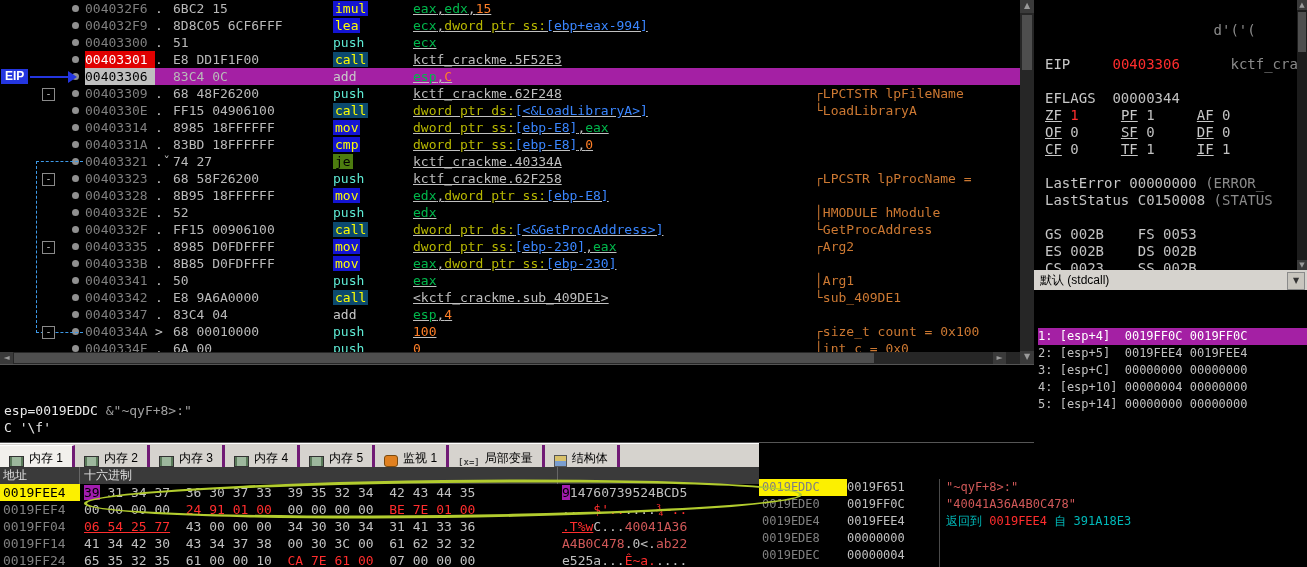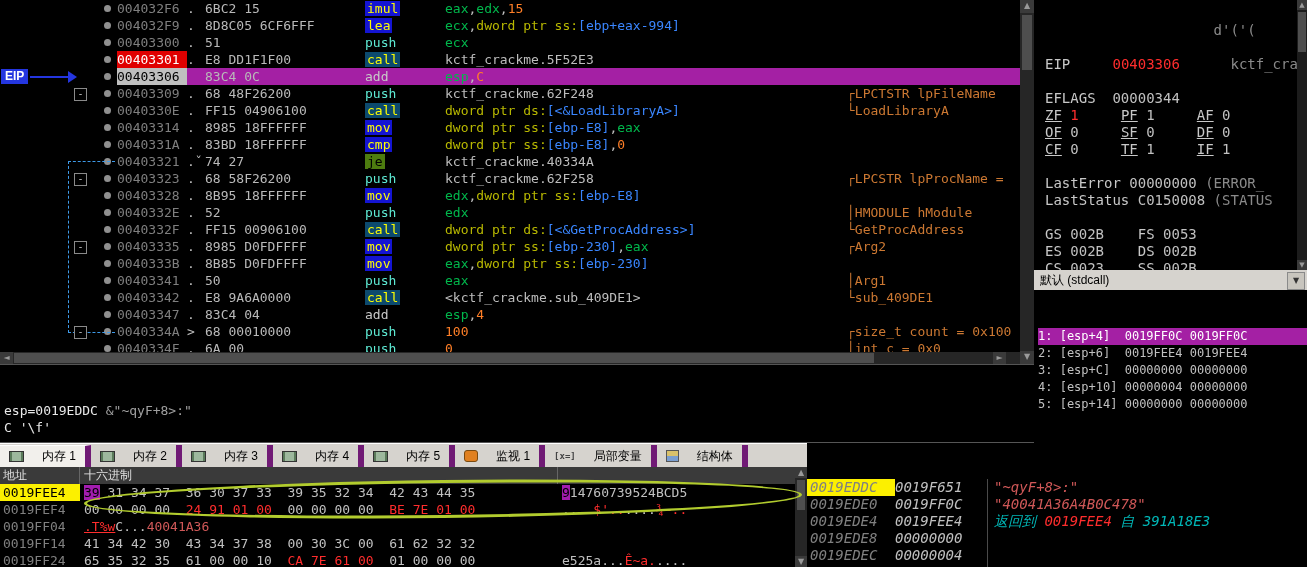--- a/index.html
+++ b/index.html
@@ -12,39 +12,39 @@
   .c-seg{color:#B8B800}.c-num{color:#FF7F27}.c-sym{color:#BDBDBD}
   .c-red{color:#FF2D2D}.c-corange{color:#CC7832}.c-cbr{color:#CC7832}
   .c-lbl{color:#C8C8C8}.c-val{color:#C0C0C0}.c-cmt{color:#8A8A8A}
   .c-cmt2{color:#A0A0A0}.c-w{color:#E8E8E8}
   .c-flag{color:#C8C8C8;text-decoration:underline}
   .c-hlb{background:#a21caf;color:#000}
   .c-redu{color:#FF2D2D;text-decoration:underline}
   .c-str{color:#D05858}.c-ret{color:#00B8B8}
 
   
-  #disasm{left:0;top:0;width:1020px;height:352px;overflow:hidden;font-size:13px;line-height:17px;margin-left:32px;}
+  #disasm{left:0;top:0;width:1020px;height:352px;overflow:hidden;font-size:13px;line-height:17px;}
   .drow{display:flex;height:17px;white-space:pre;}
   .g{width:85px;flex:none;position:relative;}
   .dot{position:absolute;right:6px;top:5px;width:7px;height:7px;border-radius:50%;background:#909090;}
   .rest{display:flex;flex:1;overflow:hidden;}
   .rest.sel{background:#A420A4;}
   .addr{width:70px;flex:none;}
   .a-def{color:#7F7F7F}
   .a-bp{background:#E00000;color:#FFF}
   .a-eip{background:#BFBFBF;color:#000}
   .mark{width:18px;flex:none;color:#BFBFBF;}
   .bytes{width:160px;flex:none;color:#B9B9B9;overflow:hidden;}
   .mncell{width:80px;flex:none;}
   .m-mblue{background:#1414D2;color:#FFFF00;padding:0 2px;}
   .m-mpush{color:#5eead4}
   .m-mcall{background:#0c4a6e;color:#FFFF00;padding:0 2px;}
   .m-mje{background:#4d7c0f;color:#000;padding:0 2px;}
   .m-mdef{color:#C8C8C8}
-  .ops{width:402px;flex:none;overflow:hidden;}
+  .ops{width:402px;flex:none;overflow:hidden;text-decoration:underline;}
   .cmt{flex:1;overflow:hidden;}
   .mbox{position:absolute;left:42px;width:11px;height:11px;border:1px solid #8A8A8A;
         color:#BDBDBD;font:10px/9px "DejaVu Sans Mono",monospace;text-align:center;background:#000;z-index:6;}
   #jmp-dash{position:absolute;left:36px;top:161px;width:46px;height:170px;z-index:4;
         border-left:1px dashed #3E9AE8;border-top:1px dashed #3E9AE8;border-bottom:1px dashed #3E9AE8;}
   #eip-badge{position:absolute;left:1px;top:69px;background:#2436E0;color:#FFF;z-index:8;
         font:bold 12px/15px "Liberation Sans",sans-serif;padding:0 4px;}
   #eip-line{position:absolute;left:30px;top:76px;width:38px;height:2px;background:#2436E0;z-index:8;}
   #eip-head{position:absolute;left:68px;top:71px;width:0;height:0;z-index:8;
         border-left:9px solid #2436E0;border-top:6px solid transparent;border-bottom:6px solid transparent;}
@@ -88,23 +88,23 @@
   .argrow.hl{background:#A420A4;color:#FFF;}
 
   
   #infobox{left:0;top:364px;width:1034px;height:79px;border-top:1px solid #555;border-bottom:1px solid #555;
         font-size:13px;line-height:17px;white-space:pre;padding:3px 0 0 4px;box-sizing:border-box;}
   .infoline{height:17px;}
 
   
   #tabbar{left:0;top:443px;width:808px;height:24px;background:#D6D3CE;border-top:1px solid #FFF;
         display:flex;align-items:flex-end;box-sizing:border-box;}
-  .tab{display:flex;align-items:center;gap:18px;height:22px;padding:0 9px;margin:0;
+  .tab{display:flex;align-items:flex-end;gap:5px;height:22px;padding:0 9px;margin:0;
         font:12px "Liberation Sans","DejaVu Sans",sans-serif;background:#D6D3CE;color:#000;
-        border:none;border-right:6px solid #701a75;cursor:pointer;}
+        border:none;border-right:3px solid #701a75;cursor:pointer;}
   .tab.active{background:#F2F0EC;border-top:1px solid #FFF;}
   .ic{display:inline-block;flex:none;}
   .icon-memory{width:13px;height:9px;background:#9DB89D;border:1px solid #333;
         box-shadow:inset 2px 0 0 #5A7A5A,inset -2px 0 0 #5A7A5A;}
   .icon-watch{width:12px;height:10px;background:#E08020;border:1px solid #7A4A10;border-radius:3px;}
   .icon-locals{font:bold 9px/10px "DejaVu Sans Mono",monospace;color:#444;}
   .icon-struct{width:11px;height:10px;border:1px solid #555;
         background:linear-gradient(#D9C16A 50%,#7A9ECF 50%);}
 
   
@@ -114,22 +114,22 @@
   .dh-addr{width:80px;padding-left:3px;border-right:1px solid #666;box-sizing:border-box;}
   .dh-hex{width:478px;padding-left:4px;border-right:1px solid #666;box-sizing:border-box;}
   .dh-ascii{flex:1;padding-left:4px;}
   .drow2{display:flex;height:17px;white-space:pre;}
   .d-addr{width:80px;flex:none;color:#808080;padding-left:3px;box-sizing:border-box;}
   .d-hex{width:478px;flex:none;padding-left:4px;box-sizing:border-box;overflow:hidden;}
   .d-ascii{flex:1;padding-left:4px;overflow:hidden;}
   .ahl{background:#FCF000;color:#000;}
 
   
-  #stack{left:807px;top:443px;width:500px;height:124px;font-size:14px;line-height:17px;
-        white-space:pre;padding-top:2px;box-sizing:border-box;overflow:hidden;font-style:italic;}
+  #stack{left:759px;top:443px;width:500px;height:124px;font-size:12px;line-height:17px;
+        white-space:pre;padding-top:2px;box-sizing:border-box;overflow:hidden;}
   .srow{display:flex;height:17px;}
   .st-addr{width:88px;flex:none;color:#808080;padding-left:3px;box-sizing:border-box;}
   .st-val{width:92px;flex:none;color:#C0C0C0;}
   .st-cmt{flex:1;border-left:1px solid #4A4A4A;padding-left:6px;overflow:hidden;}
 
   
   #annot{position:absolute;left:84px;top:480px;width:712px;height:32px;z-index:50;
         border:3px solid #B2CC2E;border-radius:50%;transform:rotate(-0.7deg);pointer-events:none;}
 </style>
 </head>
@@ -187,21 +187,21 @@
   <div class="sb-btn up">▲</div>
   <div class="sb-thumb"></div>
   <div class="sb-btn down">▼</div>
 </div>
 
 <div id="args-header" class="panel">
   <span>默认 (stdcall)</span>
   <span id="args-drop">▼</span>
 </div>
 <div id="args" class="panel">
-  <div id="args-rows"><div class="argrow hl">1: [esp+4]  0019FF0C 0019FF0C</div><div class="argrow">2: [esp+6]  0019FEE4 0019FEE4</div><div class="argrow">3: [esp+C]  00000000 00000000</div><div class="argrow">4: [esp+10] 00000004 00000000</div><div class="argrow">5: [esp+14] 00000000 00000000</div></div>
+  <div id="args-rows"><div class="argrow hl">1: [esp+4]  0019FF0C 0019FF0C</div><div class="argrow">2: [esp+5]  0019FEE4 0019FEE4</div><div class="argrow">3: [esp+C]  00000000 00000000</div><div class="argrow">4: [esp+10] 00000004 00000000</div><div class="argrow">5: [esp+14] 00000000 00000000</div></div>
 </div>
 
 <div id="infobox" class="panel">
   <div id="info-lines"><div class="infoline"><span class="c-w">esp=0019EDDC</span><span class="c-cmt2"> &amp;"~qyF+8&gt;:"</span></div><div class="infoline"><span class="c-w">C '\f'</span></div><div class="infoline"></div><div class="infoline"><span class="c-def">.text:00403306 kctf_crackme.exe:$3306 #2706 &lt;sub_401090+2276&gt;</span></div></div>
 </div>
 
 <div id="tabbar" class="panel">
     <button class="tab active">
       <span class="ic icon-memory"></span>
       <span class="tlabel">内存 1</span>
@@ -237,23 +237,23 @@
   </div>
 
 <div id="dump" class="panel">
   <div class="dhead">
     <span class="dh-addr">地址</span>
     <span class="dh-hex">十六进制</span>
   </div>
   <div id="dump-rows">
       <div class="drow2"><span class="d-addr ahl">0019FEE4</span><span class="d-hex"><span class="c-hlb">39</span><span class="c-def"> 31 34 37  36 30 37 33  39 35 32 34  42 43 44 35</span></span><span class="d-ascii"><span class="c-hlb">9</span><span class="c-def">14760739524BCD5</span></span></div>
       <div class="drow2"><span class="d-addr">0019FEF4</span><span class="d-hex"><span class="c-def">00 00 00 00  </span><span class="c-red">24 91 01 00</span><span class="c-def">  00 00 00 00  </span><span class="c-red">BE 7E 01 00</span></span><span class="d-ascii"><span class="c-def">....</span><span class="c-red">$'..</span><span class="c-def">....</span><span class="c-red">¾~..</span></span></div>
-      <div class="drow2"><span class="d-addr">0019FF04</span><span class="d-ascii"><span class="c-redu">.T%w</span><span class="c-def">C...</span><span class="c-str">40041A36</span></span></div>
-      <div class="drow2"><span class="d-addr">0019FF14</span><span class="d-hex"><span class="c-def">41 34 42 30  43 34 37 38</span><span class="c-def">  00 30 3C 00  </span><span class="c-def">61 62 32 32</span></span></div>
-      <div class="drow2"><span class="d-addr">0019FF24</span><span class="d-hex"><span class="c-def">65 35 32 35  61 00 00 10  </span><span class="c-red">CA 7E 61 00</span><span class="c-def">  01 00 00 00</span></span><span class="d-ascii"><span class="c-def">e525a...</span><span class="c-red">Ê~a.</span><span class="c-def">....</span></span></div>
+      <div class="drow2"><span class="d-addr">0019FF04</span><span class="d-hex"><span class="c-redu">06 54 25 77</span><span class="c-def">  43 00 00 00  </span><span class="c-def">34 30 30 34  31 41 33 36</span></span><span class="d-ascii"><span class="c-redu">.T%w</span><span class="c-def">C...</span><span class="c-str">40041A36</span></span></div>
+      <div class="drow2"><span class="d-addr">0019FF14</span><span class="d-hex"><span class="c-def">41 34 42 30  43 34 37 38</span><span class="c-def">  00 30 3C 00  </span><span class="c-def">61 62 32 32</span></span><span class="d-ascii"><span class="c-str">A4B0C478</span><span class="c-def">.0&lt;.</span><span class="c-str">ab22</span></span></div>
+      <div class="drow2"><span class="d-addr">0019FF24</span><span class="d-hex"><span class="c-def">65 35 32 35  61 00 00 10  </span><span class="c-red">CA 7E 61 00</span><span class="c-def">  07 00 00 00</span></span><span class="d-ascii"><span class="c-def">e525a...</span><span class="c-red">Ê~a.</span><span class="c-def">....</span></span></div>
     </div>
 </div>
 <div id="dp-vs" class="vscroll">
   <div class="sb-btn up">▲</div>
   <div class="sb-thumb"></div>
   <div class="sb-btn down">▼</div>
 </div>
 
 <div id="stack" class="panel">
   <div id="stack-rows"><div class="srow"><span class="st-addr ahl">0019EDDC</span><span class="st-val">0019F651</span><span class="st-cmt"><span class="c-str">"~qyF+8&gt;:"</span></span></div><div class="srow"><span class="st-addr">0019EDE0</span><span class="st-val">0019FF0C</span><span class="st-cmt"><span class="c-str">"40041A36A4B0C478"</span></span></div><div class="srow"><span class="st-addr">0019EDE4</span><span class="st-val">0019FEE4</span><span class="st-cmt"><span class="c-ret">返回到 </span><span class="c-red">0019FEE4</span><span class="c-ret"> 自 391A18E3</span></span></div><div class="srow"><span class="st-addr">0019EDE8</span><span class="st-val">00000000</span><span class="st-cmt"></span></div><div class="srow"><span class="st-addr">0019EDEC</span><span class="st-val">00000004</span><span class="st-cmt"></span></div><div class="srow"><span class="st-addr">0019EDF0</span><span class="st-val">00000000</span><span class="st-cmt"></span></div></div>

